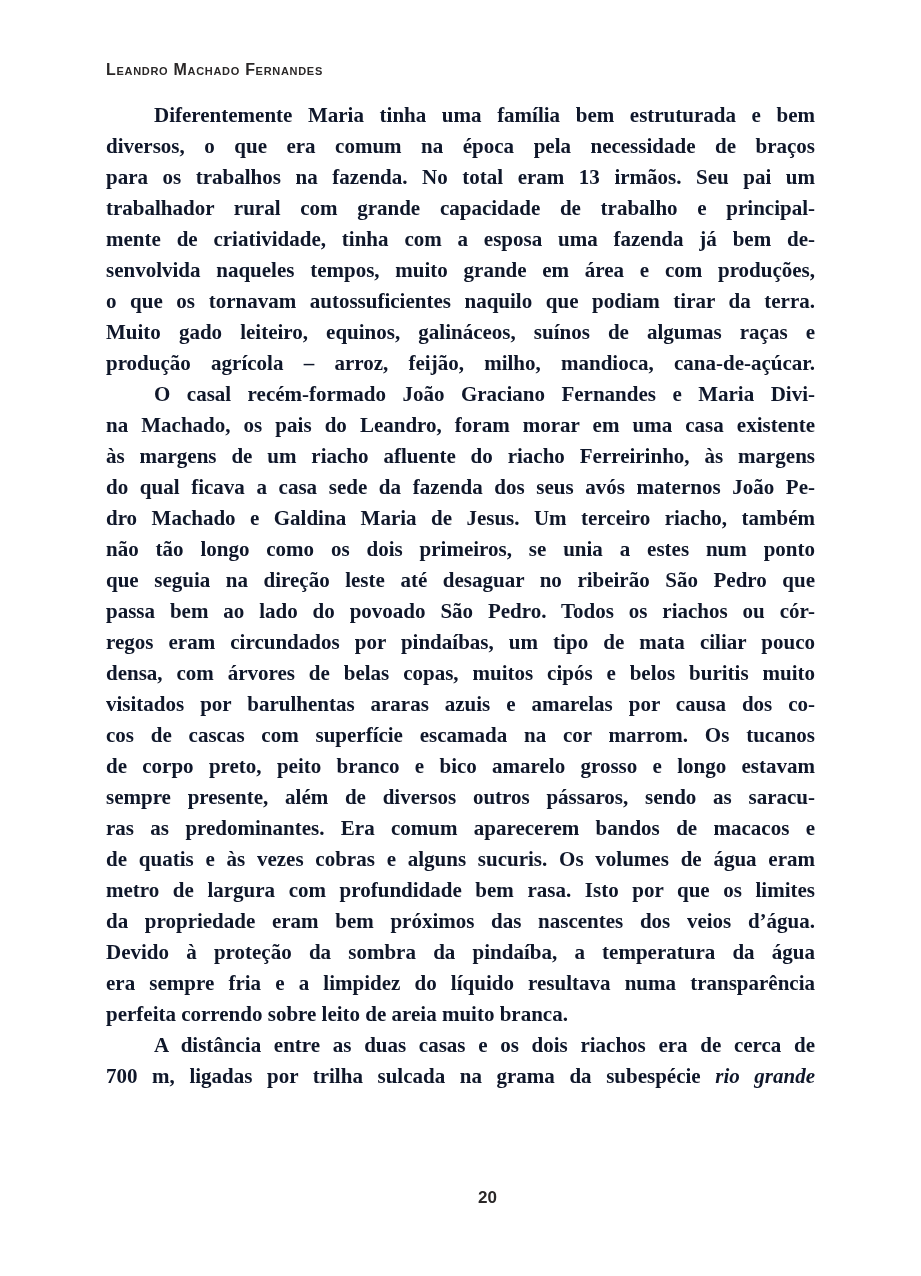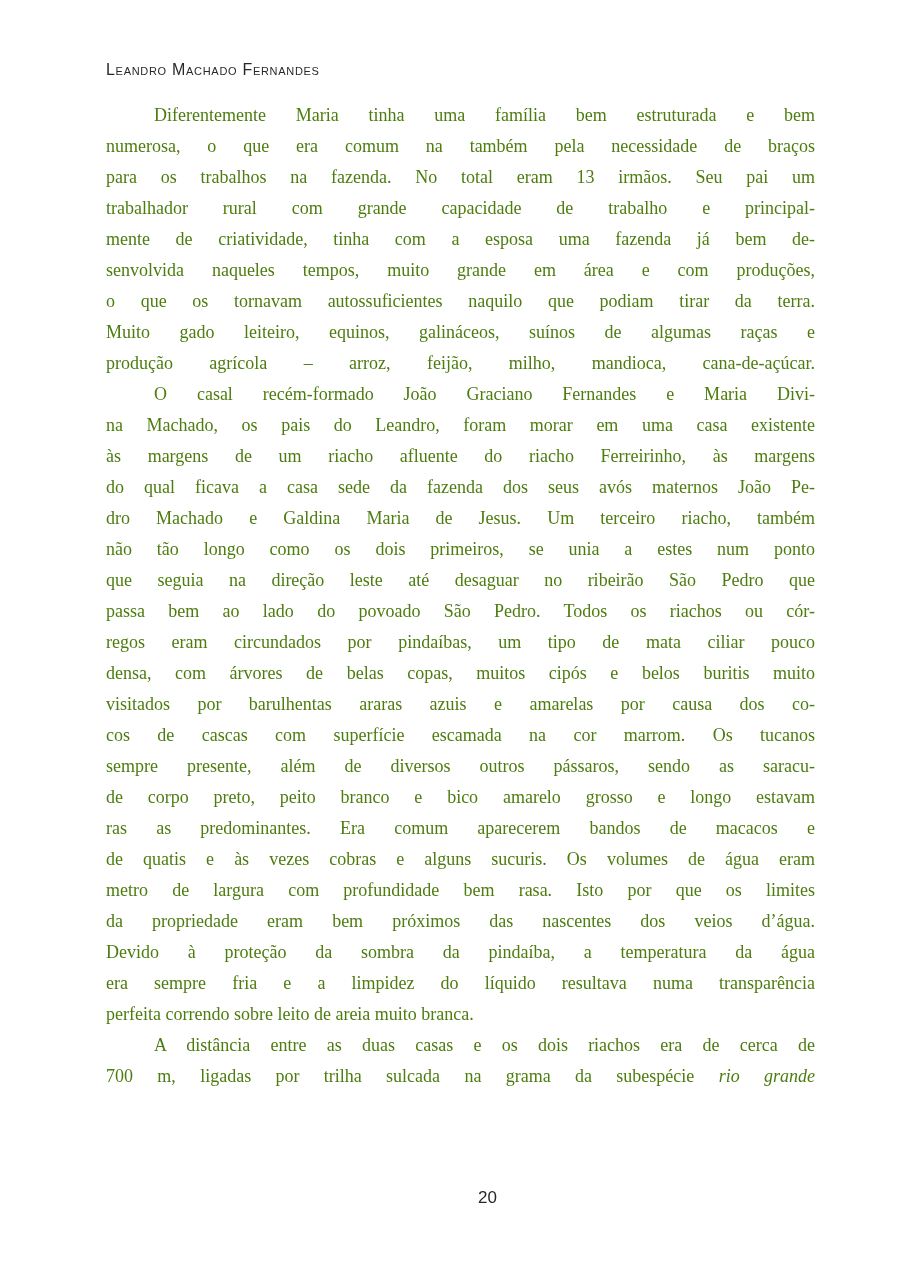--- a/index.html
+++ b/index.html
@@ -8,20 +8,21 @@
     background: #ffffff;
   }
   #page {
     position: relative;
     width: 921px;
     height: 1276px;
     background: #ffffff;
     overflow: hidden;
     font-family: "Liberation Serif", serif;
     color: #232020;
+    font-weight: bold;
   }
   .running-header {
     position: absolute;
     left: 106px;
     top: 61px;
     font-family: "Liberation Sans", sans-serif;
     font-variant: small-caps;
     font-size: 16px;
     letter-spacing: 0.7px;
     color: #2a2727;
@@ -32,22 +33,22 @@
     top: 100px;
     width: 709px;
   }
   .paragraph {
     margin: 0;
     padding: 0;
   }
   .line {
     height: 31px;
     line-height: 31px;
-    font-size: 18px;
-    color: #4d7c0f;
+    font-size: 21px;
+    color: #0f172a;
     text-align: justify;
     text-align-last: justify;
     overflow: hidden;
     white-space: nowrap; 
   }
   
   .line { white-space: normal; }
   .line.first {
     text-indent: 48px;
   }
@@ -71,21 +72,21 @@
 </style>
 </head>
 <body>
 
 <div id="page">
   <div class="running-header">Leandro Machado Fernandes</div>
 
   <div class="text-block">
       <div class="paragraph">
         <div class="line first">Diferentemente Maria tinha uma família bem estruturada e bem</div>
-        <div class="line">numerosa, o que era comum na também pela necessidade de braços</div>
+        <div class="line">diversos, o que era comum na época pela necessidade de braços</div>
         <div class="line">para os trabalhos na fazenda. No total eram 13 irmãos. Seu pai um</div>
         <div class="line">trabalhador rural com grande capacidade de trabalho e principal-</div>
         <div class="line">mente de criatividade, tinha com a esposa uma fazenda já bem de-</div>
         <div class="line">senvolvida naqueles tempos, muito grande em área e com produções,</div>
         <div class="line">o que os tornavam autossuficientes naquilo que podiam tirar da terra.</div>
         <div class="line">Muito gado leiteiro, equinos, galináceos, suínos de algumas raças e</div>
         <div class="line">produção agrícola – arroz, feijão, milho, mandioca, cana-de-açúcar.</div>
       </div>
       <div class="paragraph">
         <div class="line first">O casal recém-formado João Graciano Fernandes e Maria Divi-</div>
@@ -93,22 +94,22 @@
         <div class="line">às margens de um riacho afluente do riacho Ferreirinho, às margens</div>
         <div class="line">do qual ficava a casa sede da fazenda dos seus avós maternos João Pe-</div>
         <div class="line">dro Machado e Galdina Maria de Jesus. Um terceiro riacho, também</div>
         <div class="line">não tão longo como os dois primeiros, se unia a estes num ponto</div>
         <div class="line">que seguia na direção leste até desaguar no ribeirão São Pedro que</div>
         <div class="line">passa bem ao lado do povoado São Pedro. Todos os riachos ou cór-</div>
         <div class="line">regos eram circundados por pindaíbas, um tipo de mata ciliar pouco</div>
         <div class="line">densa, com árvores de belas copas, muitos cipós e belos buritis muito</div>
         <div class="line">visitados por barulhentas araras azuis e amarelas por causa dos co-</div>
         <div class="line">cos de cascas com superfície escamada na cor marrom. Os tucanos</div>
+        <div class="line">de corpo preto, peito branco e bico amarelo grosso e longo estavam</div>
         <div class="line">sempre presente, além de diversos outros pássaros, sendo as saracu-</div>
-        <div class="line">de corpo preto, peito branco e bico amarelo grosso e longo estavam</div>
         <div class="line">ras as predominantes. Era comum aparecerem bandos de macacos e</div>
         <div class="line">de quatis e às vezes cobras e alguns sucuris. Os volumes de água eram</div>
         <div class="line">metro de largura com profundidade bem rasa. Isto por que os limites</div>
         <div class="line">da propriedade eram bem próximos das nascentes dos veios d’água.</div>
         <div class="line">Devido à proteção da sombra da pindaíba, a temperatura da água</div>
         <div class="line">era sempre fria e a limpidez do líquido resultava numa transparência</div>
         <div class="line last-left">perfeita correndo sobre leito de areia muito branca.</div>
       </div>
       <div class="paragraph">
         <div class="line first">A distância entre as duas casas e os dois riachos era de cerca de</div>

